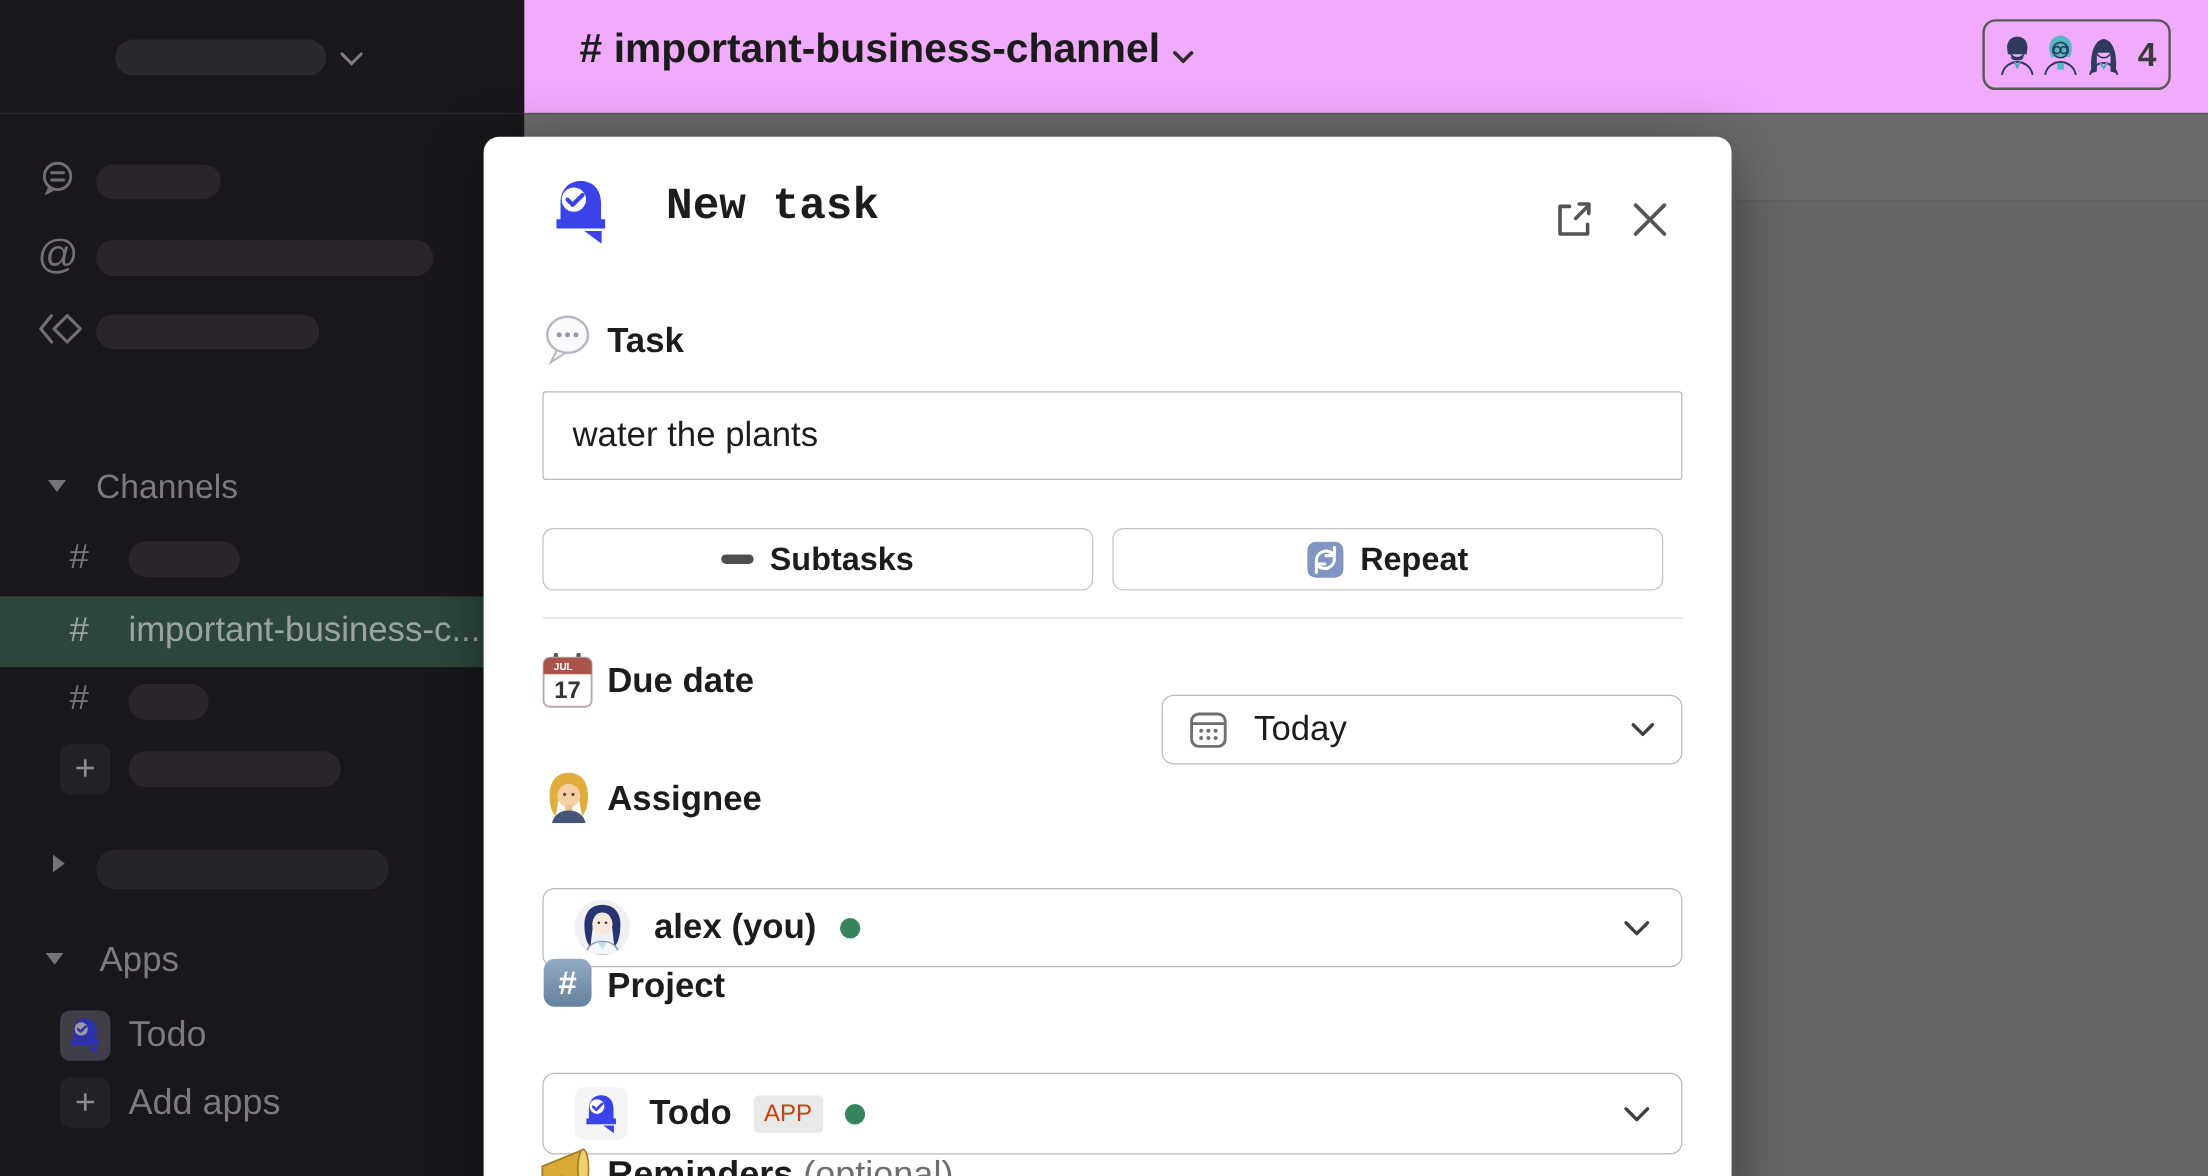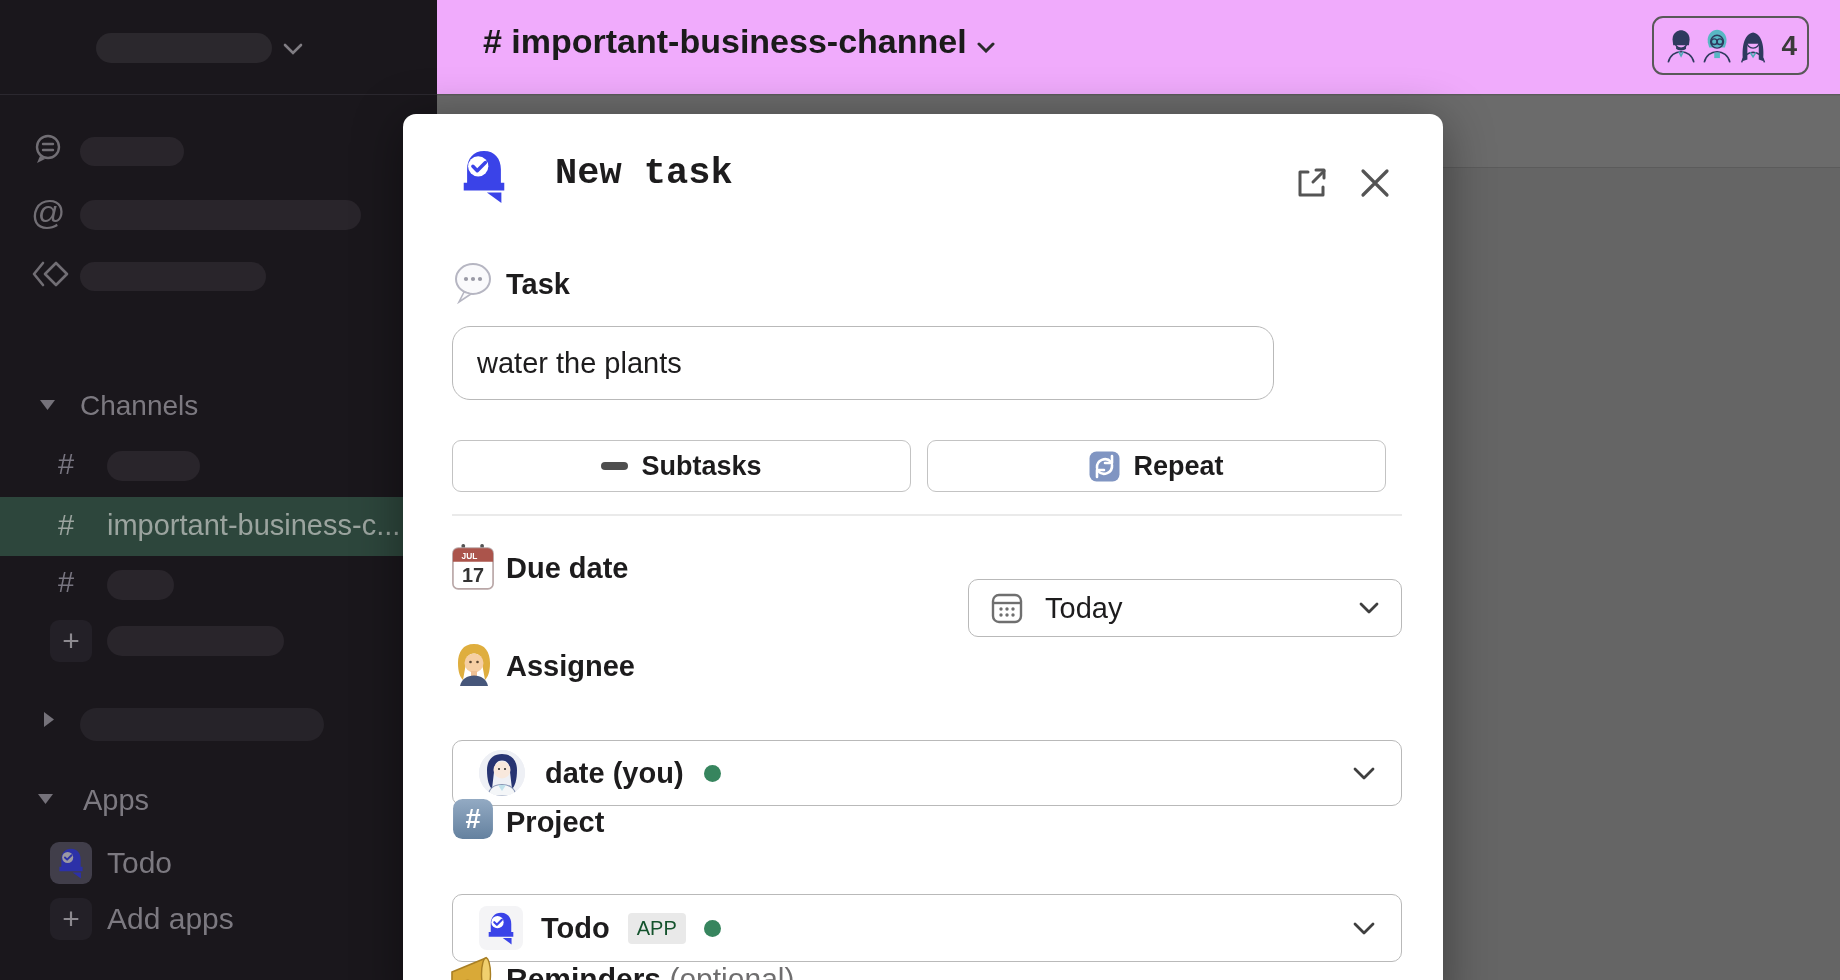--- a/index.html
+++ b/index.html
@@ -36,39 +36,39 @@
   .members { position:absolute; left:1215px; top:16px; width:157px; height:59px; border:2px solid #585858;
              border-radius:11px; display:flex; align-items:center; padding:0 10px; gap:2px; }
   .member-count { font-size:28px; font-weight:bold; color:#3a3a3a; margin-left:9px; }
 
   
   .modal { position:absolute; left:403px; top:114px; width:1040px; height:900px; background:#ffffff;
            border-radius:13px; box-shadow:0 8px 50px rgba(0,0,0,0.4); }
   .m-title { position:absolute; left:152px; top:38px; font-size:37px; font-weight:bold; color:#1d1c1d;font-family:Liberation Mono, monospace; }
   .m-hicon { position:absolute; top:50px; cursor:pointer; }
   .label-txt { position:absolute; left:103px; font-size:29px; font-weight:bold; color:#1d1c1d; white-space:nowrap; }
-  .task-input { position:absolute; left:49px; top:212px; width:822px; height:74px; border:1.5px solid #b9b9b9;
-                border-radius:18px; font-family:"Liberation Sans",sans-serif; font-size:29px; color:#1d1c1d;
+  .task-input { position:absolute; left:49px; top:212px; width:950px; height:74px; border:1.5px solid #b9b9b9;
+                border-radius:3px; font-family:"Liberation Sans",sans-serif; font-size:29px; color:#1d1c1d;
                 padding:0 24px; outline:none; }
   .half-btn { position:absolute; top:326px; width:459px; height:52px; border:1.5px solid #c3c3c3;
               border-radius:9px; background:#fff; display:flex; align-items:center; justify-content:center;
               gap:13px; font-size:27px; font-weight:bold; color:#1d1c1d; cursor:pointer; }
   .m-divider { position:absolute; left:49px; top:400px; width:950px; height:2px; background:#eaeaea; }
   .select { position:absolute; border:1.5px solid #b9b9b9; border-radius:10px; background:#fff;
             display:flex; align-items:center; cursor:pointer;margin-top:36px; }
   .sel-due { left:565px; top:429px; width:434px; height:58px; padding:0 22px; gap:22px; }
   .sel-wide { left:49px; width:950px; padding:0 26px; }
   .sel-assignee { top:590px; height:66px; gap:20px; }
   .sel-project { top:744px; height:68px; gap:18px; }
   .sel-value { font-size:29px; color:#1d1c1d; }
   .bold { font-weight:bold; }
   .chev-right { margin-left:auto; }
   .dot { width:17px; height:17px; border-radius:50%; background:#37855e; }
   .avatar-circ { width:46px; height:46px; border-radius:50%; overflow:hidden; background:#edeef3; flex:none; }
-  .app-badge { background:#e9e9e9; color:#14532d; font-size:20px; border-radius:4px; padding:4px 9px; }
+  .app-badge { background:#e9e9e9; color:#c2410c; font-size:20px; border-radius:4px; padding:4px 9px; }
   .bell-tile { width:44px; height:44px; border-radius:8px; background:#f4f4f6;
                display:flex; align-items:center; justify-content:center; flex:none; }
   .rem-suffix { font-weight:normal; color:#6f6e6f; }
   .minus-bar { width:27px; height:8px; border-radius:4px; background:#4e4e4e; }
 </style>
 </head>
 <body>
 
 <div class="screen">
 
@@ -261,21 +261,21 @@
         <svg width="46" height="46" viewBox="0 0 46 46">
             <rect width="46" height="46" fill="#eef0f5"></rect>
             <path d="M23 4 C13 4 8 11 8 20 C8 30 10 36 13 39 L15 22 C15 14 18 10.5 23 10.5 C28 10.5 31 14 31 22 L33 39 C36 36 38 30 38 20 C38 11 33 4 23 4 Z" fill="#273472"></path>
             <circle cx="23" cy="20" r="8.5" fill="#f8e8dc"></circle>
             <circle cx="20" cy="19" r="1.1" fill="#333"></circle>
             <circle cx="26" cy="19" r="1.1" fill="#333"></circle>
             <path d="M9 46 C10 38 16 34.5 23 34.5 C30 34.5 36 38 37 46 Z" fill="#f4f6f8" stroke="#8795b5" stroke-width="1.2"></path>
             <path d="M19 35 L23 41 L27 35" fill="#bfe0ea"></path>
           </svg>
       </div>
-      <span class="sel-value bold">date (you)</span>
+      <span class="sel-value bold">alex (you)</span>
       <span class="dot"></span>
       <svg class="chev-right" width="22" height="13" viewBox="0 0 22 13">
           <polyline points="2,2 11,11 20,2" fill="none" stroke="#3f3f3f" stroke-width="2.8" stroke-linecap="round" stroke-linejoin="round"></polyline>
         </svg>
     </div>
 
     <svg style="position:absolute; left:49px; top:684px;" width="42" height="42" viewBox="0 0 40 40">
         <defs>
           <linearGradient id="kc" x1="0" y1="0" x2="0" y2="1">
             <stop offset="0" stop-color="#93aac3"></stop>

